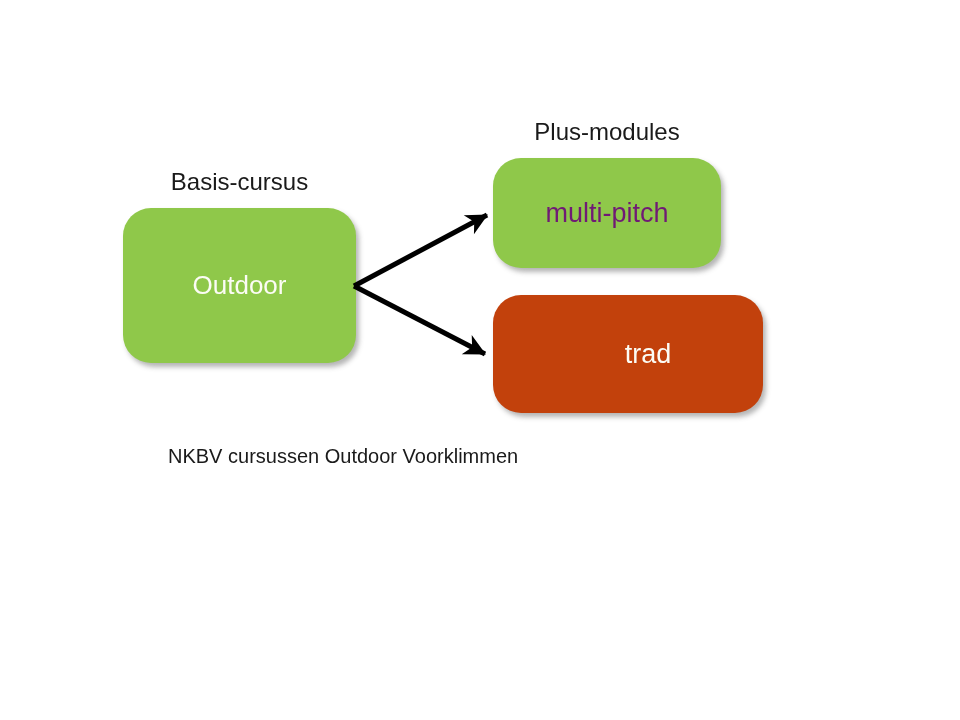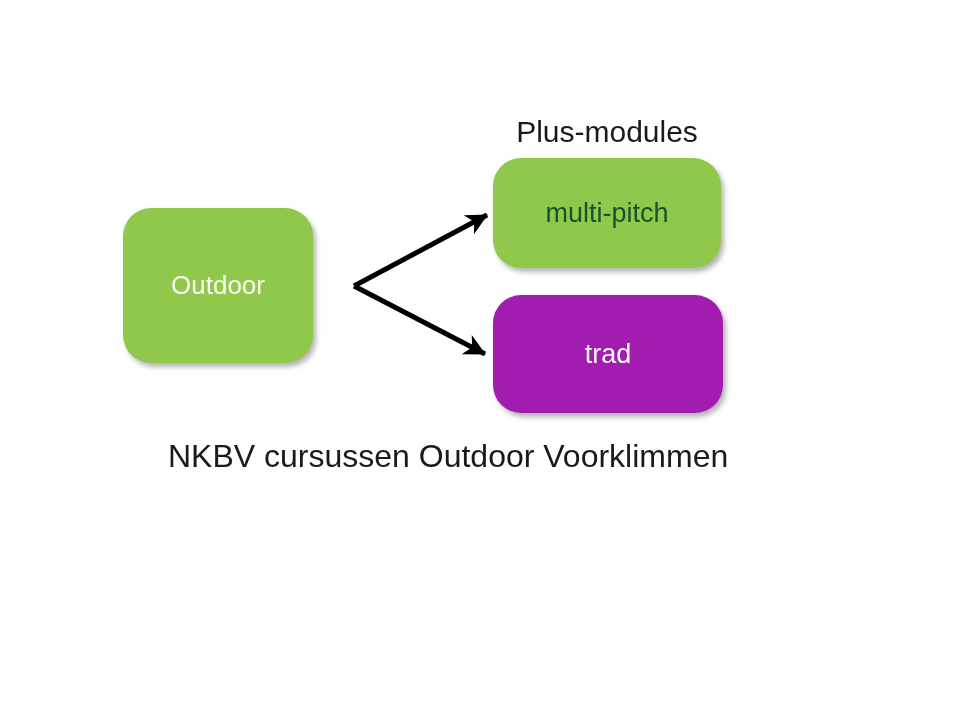--- a/index.html
+++ b/index.html
@@ -11,21 +11,21 @@
     position: relative;
     width: 960px;
     height: 720px;
     background: #ffffff;
     overflow: hidden;
     font-family: "Liberation Sans", sans-serif;
   }
   .shape-label {
     position: absolute;
     color: #1a1a1a;
-    font-size: 30px;
+    font-size: 24px;
     line-height: 36px;
     text-align: center;
     white-space: nowrap;
   }
   .basis-label { left: 123px; top: 164px; width: 233px; }
   .plus-label  { left: 493px; top: 114px; width: 228px; }
   .node {
     position: absolute;
     border-radius: 28px;
     box-shadow: 3px 4px 5px rgba(90, 90, 90, 0.45);
@@ -33,65 +33,66 @@
     align-items: center;
     justify-content: center;
     text-align: center;
   }
   .node .node-text {
     font-size: 26px;
     line-height: 37px;
   }
   .basis-node {
     left: 123px; top: 208px;
-    width: 190px; height: 155px;
+    width: 233px; height: 155px;
   }
   .multi-node {
     left: 493px; top: 158px;
     width: 228px; height: 110px;
   }
   .multi-node .node-text, .trad-node .node-text { font-size: 27px; }
   .trad-node {
     left: 493px; top: 295px;
     width: 230px; height: 118px;
   }
   .arrow-layer {
     position: absolute;
     left: 0; top: 0;
     width: 960px; height: 720px;
     pointer-events: none;
   }
   .caption {
     position: absolute;
     left: 168px; top: 437px;
     color: #1a1a1a;
-    font-size: 32px;
+    font-size: 20px;
     line-height: 38px;
     white-space: nowrap;
   }
 </style>
 </head>
 <body>
 
 <div class="slide">
 
+  <div class="shape-label basis-label" style="color: rgb(26, 26, 26);">Basis-cursus</div>
 
   <div class="shape-label plus-label" style="color: rgb(26, 26, 26);">Plus-modules</div>
 
   <div class="node basis-node" style="background-color: rgb(143, 200, 74); color: rgb(252, 252, 245);">
     <div class="node-text">
       <div>Outdoor</div>
     </div>
   </div>
 
-  <div class="node multi-node" style="background-color: rgb(143, 200, 74); color: #14532d;">
+  <div class="node multi-node" style="background-color: rgb(143, 200, 74); color: #701a75;">
     <div class="node-text">multi-pitch</div>
   </div>
 
-  <div class="node trad-node" style="background-color: #a21caf; color: rgb(252, 252, 245);">
+  <div class="node trad-node" style="background-color: #c2410c; color: rgb(252, 252, 245); padding-left: 40px;">
     <div class="node-text">trad</div>
   </div>
 
   <svg class="arrow-layer" viewBox="0 0 960 720">
     <defs>
       <marker id="stealth-arrow" viewBox="0 0 12 12" refX="10.5" refY="6" markerWidth="5.2" markerHeight="5.2" orient="auto" markerUnits="strokeWidth">
         <path d="M1,1 L11,6 L1,11 L3.8,6 Z" style="fill: rgb(0, 0, 0);"></path>
       </marker>
     </defs>
     <line x1="354" y1="286" x2="487" y2="215" stroke-width="5" marker-end="url(#stealth-arrow)" style="stroke: rgb(0, 0, 0);"></line>

